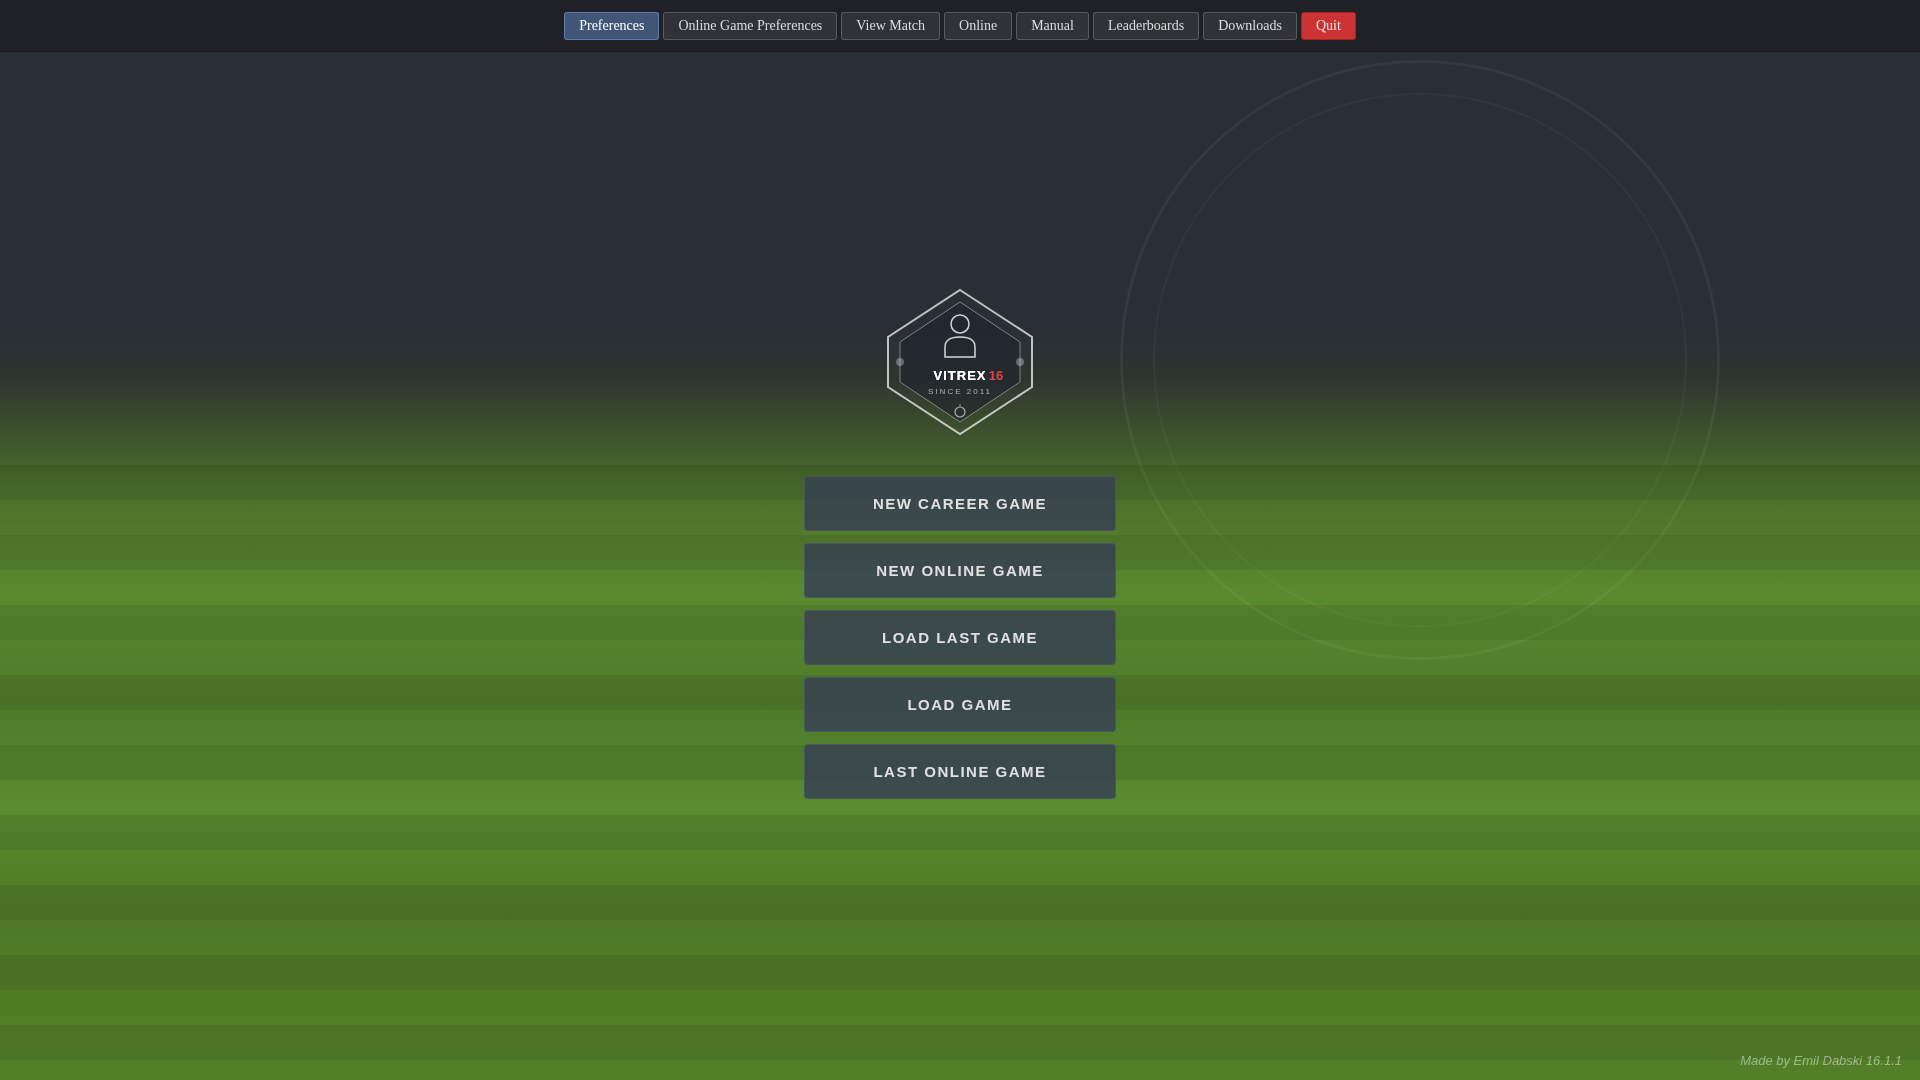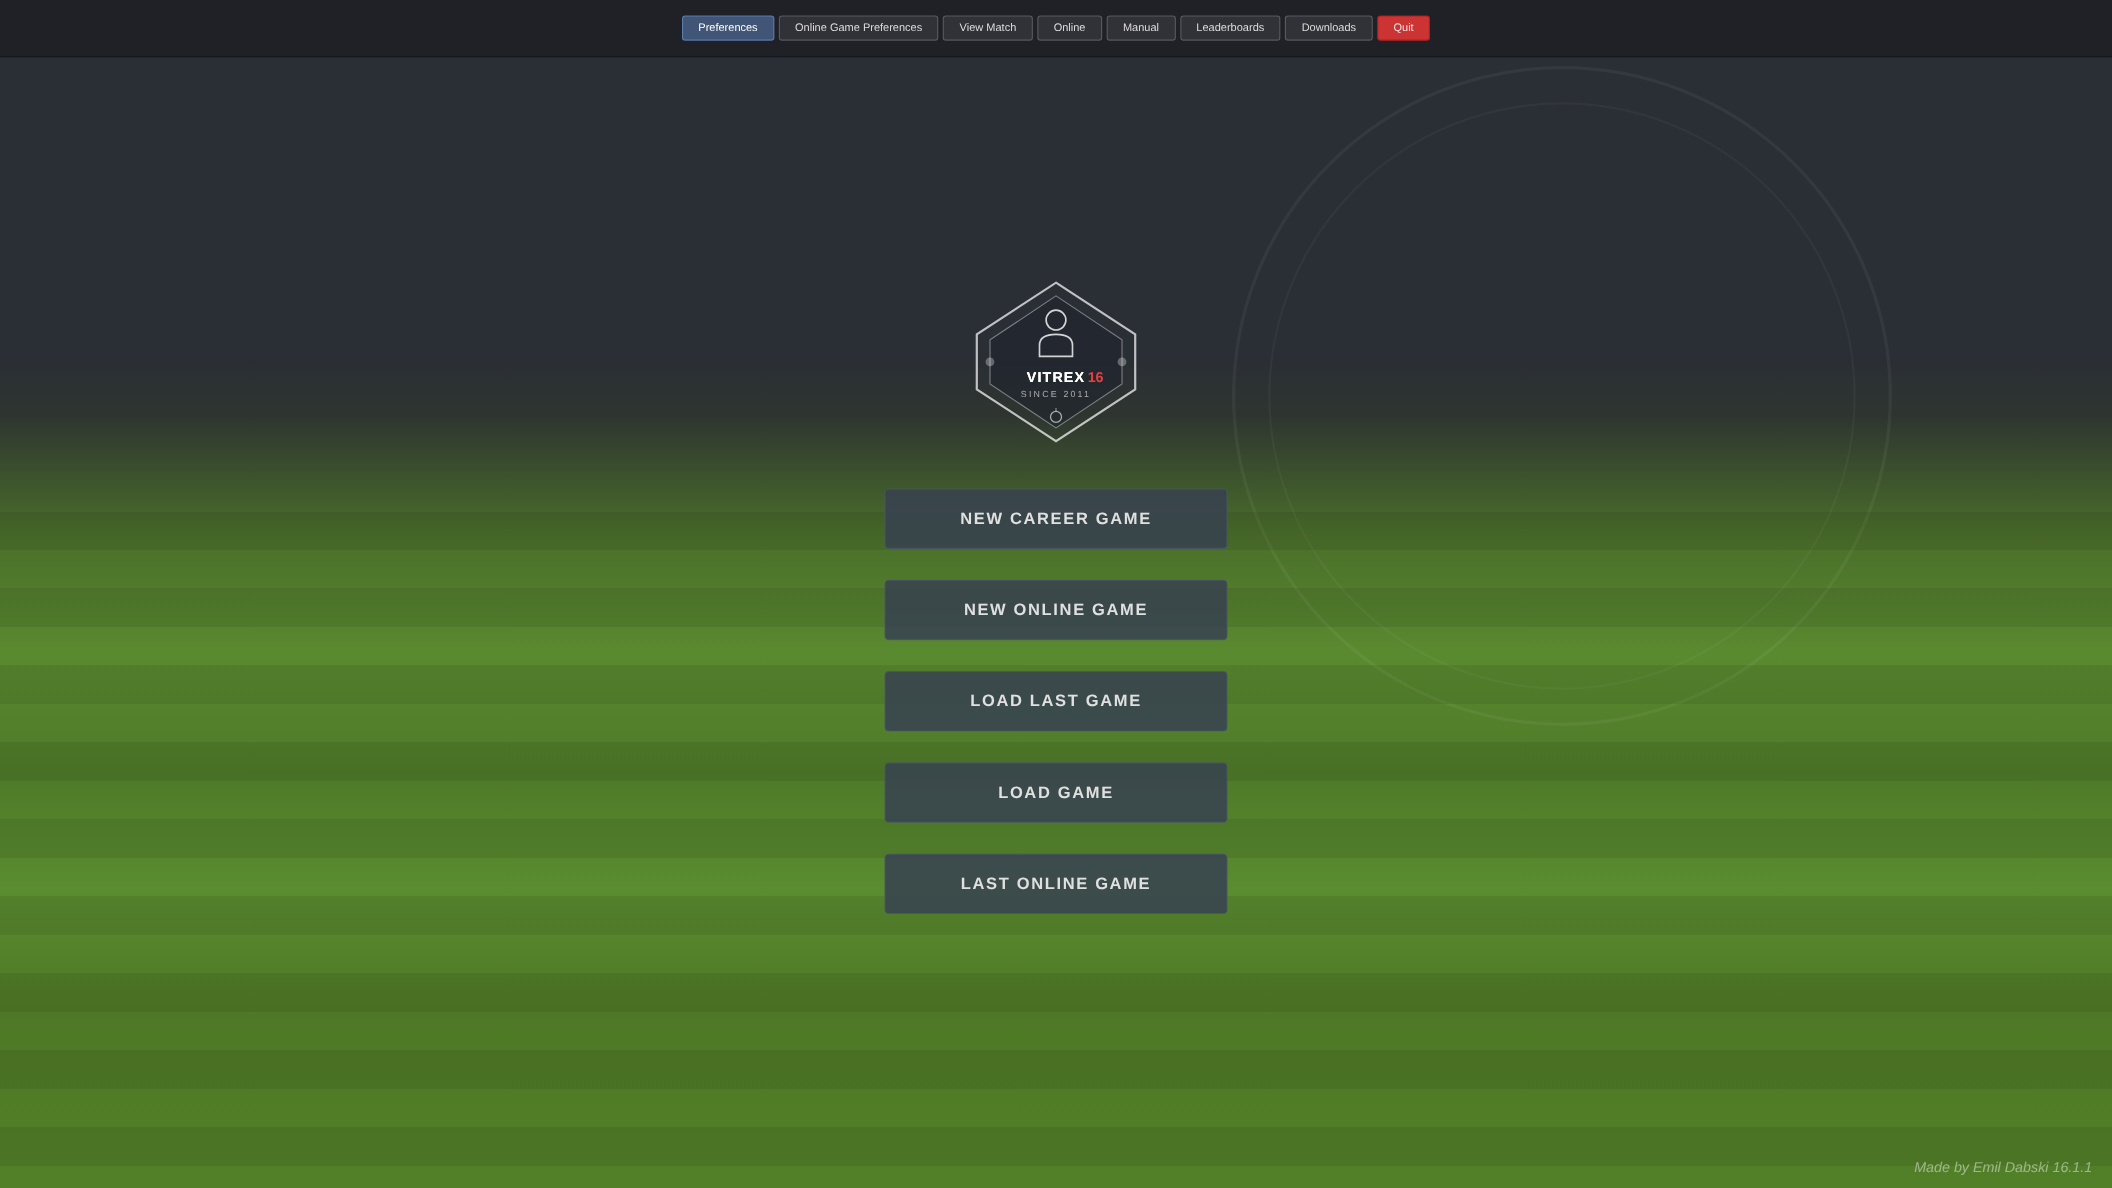--- a/index.html
+++ b/index.html
@@ -82,25 +82,26 @@
       gap: 4px;
       z-index: 100;
       border-bottom: 1px solid rgba(0,0,0,0.3);
     }
 
     .nav-btn {
       padding: 5px 14px;
       border: 1px solid rgba(255,255,255,0.2);
       background: rgba(255,255,255,0.08);
       color: #ddd;
-      font-size: 10px;
+      font-size: 14px;
       cursor: pointer;
       border-radius: 3px;
       text-decoration: none;
       white-space: nowrap;
+      font-family: Liberation Serif, serif;
     }
     .nav-btn.active {
       background: rgba(100, 140, 200, 0.5);
       border-color: rgba(100, 140, 200, 0.7);
       color: #fff;
     }
     .nav-btn.quit {
       background: #cc3333;
       border-color: #aa2222;
       color: #e5e5e5;
@@ -127,21 +128,21 @@
 
     .logo-svg {
       width: 160px;
       height: 160px;
     }
 
     
     .menu-buttons {
       display: flex;
       flex-direction: column;
-      gap: 28px;
+      gap: 12px;
       width: 312px;
       border-radius: 27px;
     }
 
     .menu-btn {
       width: 100%;
       padding: 18px 20px;
       background: rgba(55, 65, 80, 0.85);
       border: 1px solid rgba(80, 95, 115, 0.6);
       color: #e0e0e0;

